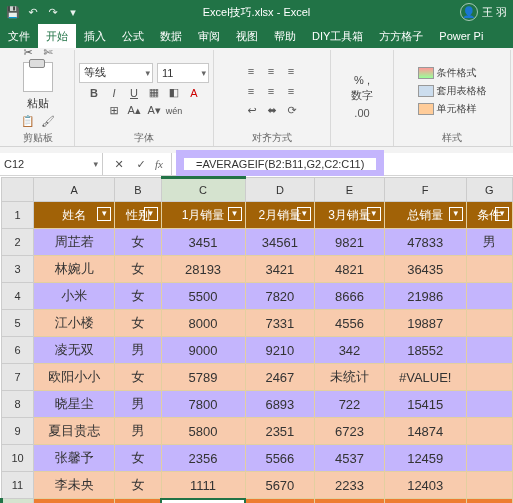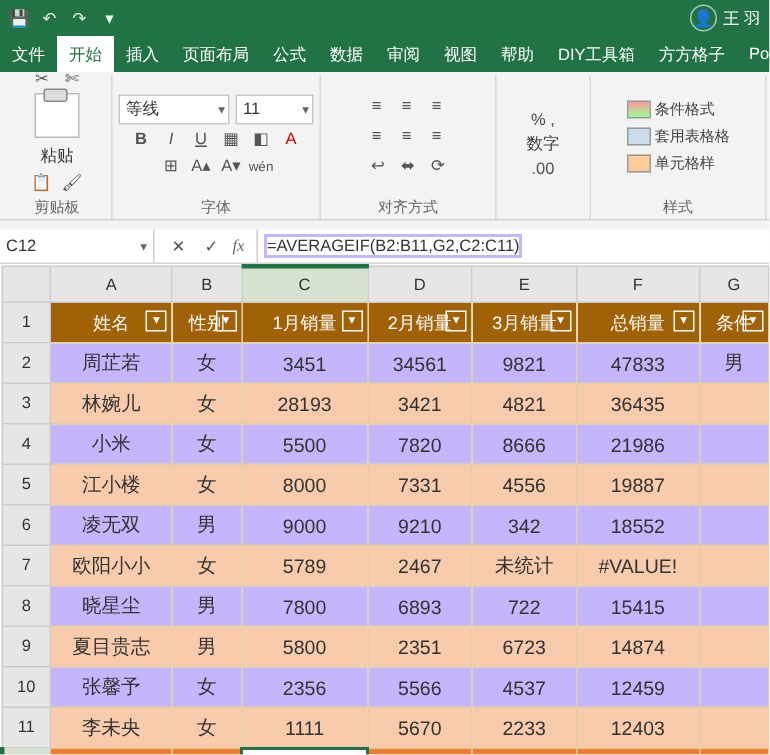--- a/index.html
+++ b/index.html
@@ -31,21 +31,21 @@
 .num-big{font-size:11px;color:#444}
 .style-item{display:flex;align-items:center;font-size:10px;gap:3px;white-space:nowrap;padding:1px 0;color:#444}
 .style-ico{width:14px;height:10px;border:1px solid #999}
 
 .fxbar{height:22px;display:flex;border-bottom:1px solid #d4d4d4;background:#fff;margin-top:6px}
 .namebox{width:94px;border-right:1px solid #ccc;display:flex;align-items:center;padding:0 4px;font-size:11px;position:relative}
 .namebox:after{content:"▾";position:absolute;right:4px;color:#666;font-size:9px}
 .fxbtns{display:flex;align-items:center;gap:6px;padding:0 8px;border-right:1px solid #ccc;color:#666}
 .fx-lbl{font-style:italic;font-family:Georgia,serif;font-size:11px}
 .formula-input{flex:1;display:flex;align-items:center;padding:0 4px}
-.formula-input .boxed{border:2px solid #c4b5fd;padding:0 0;font-size:11px}
+.formula-input .boxed{border:8px solid #c4b5fd;padding:0 12px;font-size:11px}
 
 .sheet{flex:1;overflow:hidden;background:#fff;position:relative}
 .gridwrap{position:absolute;inset:0}
 table{border-collapse:collapse;width:100%;font-size:13px}
 th.corner{width:28px;height:20px;background:#e6e6e6;border:1px solid #ccc}
 th.colh{height:20px;background:#e6e6e6;border:1px solid #ccc;font-weight:normal;font-size:11px;text-align:center}
 th.rowh{width:28px;background:#e6e6e6;border:1px solid #ccc;font-weight:normal;font-size:11px;text-align:center}
 th.rowh.sel{background:#d5e3cf;border-left:3px solid #217346}
 th.colh.sel{background:#d5e3cf;border-top:3px solid #217346}
 td{border:1px solid #e3cfa0;padding:2px 6px;height:22px;text-align:center;white-space:nowrap}
@@ -61,31 +61,31 @@
 <body>
 <div class="app">
 
 <div class="titlebar">
   <div class="tb-left">
     <span class="tb-icon">💾</span>
     <span class="tb-icon">↶</span>
     <span class="tb-icon">↷</span>
     <span class="tb-icon">▾</span>
   </div>
+  <div class="tb-center">Excel技巧.xlsx - Excel</div>
   <div class="tb-right">
     <span class="tb-btn">👤</span>
     <span>王 羽</span>
   </div>
 </div>
 
 <div class="tabs">
   <div class="tab">文件</div>
   <div class="tab active">开始</div>
   <div class="tab">插入</div>
-  <div class="tab">页面布局</div>
   <div class="tab">公式</div>
   <div class="tab">数据</div>
   <div class="tab">审阅</div>
   <div class="tab">视图</div>
   <div class="tab">帮助</div>
   <div class="tab">DIY工具箱</div>
   <div class="tab">方方格子</div>
   <div class="tab">Power Pi</div>
 
 </div>

